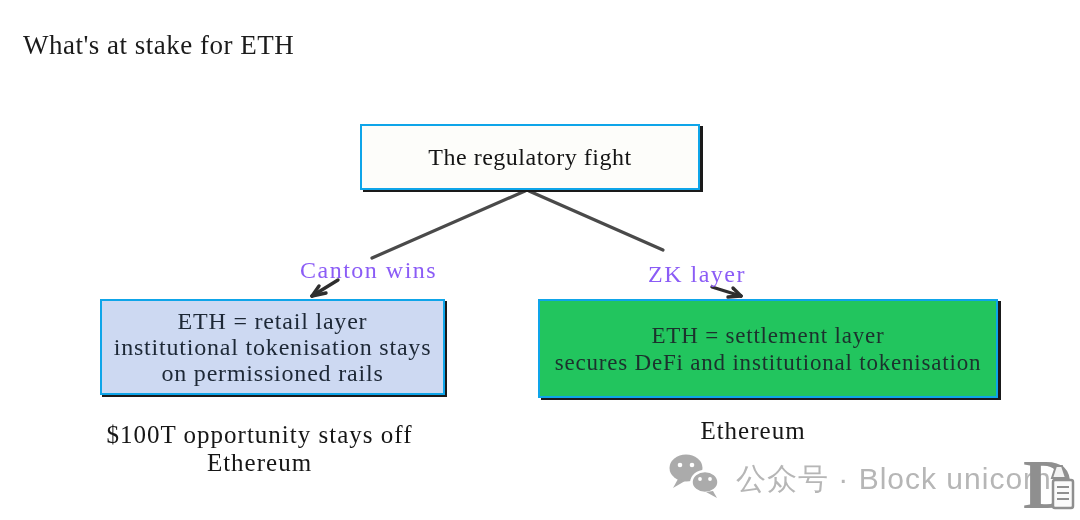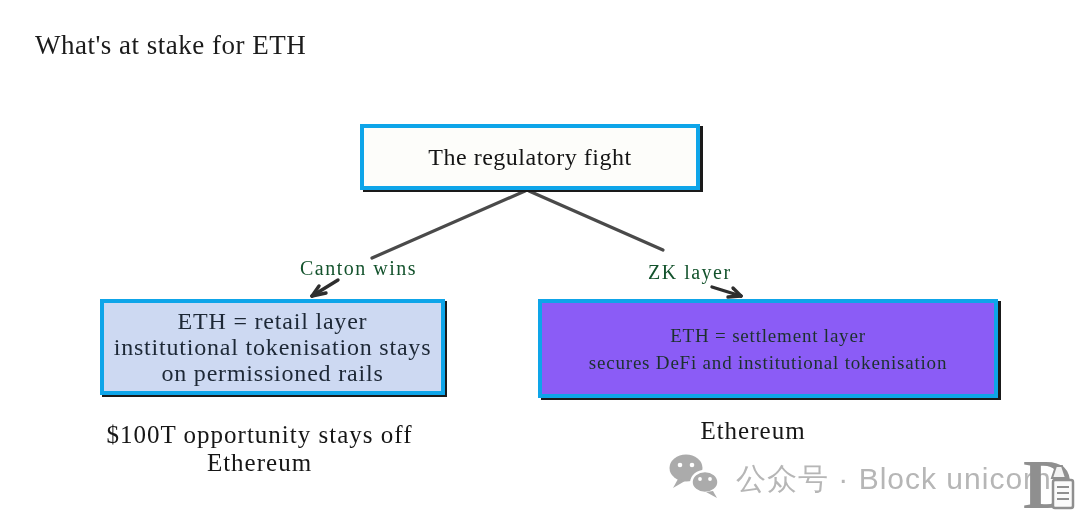--- a/index.html
+++ b/index.html
@@ -1,43 +1,43 @@
 <!DOCTYPE html>
 <html><head>
 <meta charset="utf-8">
 <style>
   html,body{margin:0;padding:0;background:#ffffff;}
   .canvas{
     position:relative;width:1080px;height:520px;background:#ffffff;
     overflow:hidden;font-family:"Liberation Serif",serif;color:#1a1a1a;
   }
   .page-title{
-    position:absolute;left:35px;top:30px;font-size:27px;letter-spacing:0.5px;color:#1b1b1b;
+    position:absolute;left:23px;top:30px;font-size:27px;letter-spacing:0.5px;color:#1b1b1b;
   }
   .node{
     position:absolute;display:flex;align-items:center;justify-content:center;
-    border:4px solid #0ea5e9;box-sizing:border-box;text-align:center;
+    border:2px solid #0ea5e9;box-sizing:border-box;text-align:center;
   }
   .root-box{
     left:360px;top:124px;width:340px;height:66px;background:#fdfdfa;
     font-size:24px;letter-spacing:0.5px;color:#141414;
     box-shadow:3px 2px 0 0 #1a1a1a;
   }
   .left-box{
     left:100px;top:299px;width:345px;height:96px;background:#cdd9f2;
     flex-direction:column;font-size:24px;line-height:26px;letter-spacing:0.8px;
     color:#1d2836;box-shadow:2px 2px 0 0 #1a1a1a;
   }
   .right-box{
-    left:538px;top:299px;width:460px;height:99px;background:#8b5cf6;
-    flex-direction:column;font-size:19px;line-height:27px;letter-spacing:0.8px;
+    left:538px;top:299px;width:460px;height:99px;background:#22c55e;
+    flex-direction:column;font-size:23px;line-height:27px;letter-spacing:0.8px;
     color:#1c312d;box-shadow:3px 2px 0 0 #1a1a1a;
   }
   .branch-label{
-    position:absolute;font-size:20px;letter-spacing:1.5px;color:#14532d;white-space:nowrap;
+    position:absolute;font-size:24px;letter-spacing:1.5px;color:#8b5cf6;white-space:nowrap;
   }
   .canton-label{left:300px;top:257px;}
   .zk-label{left:648px;top:261px;}
   .caption{
     position:absolute;font-size:25px;letter-spacing:1px;color:#161616;
     text-align:center;z-index:3;
   }
   .caption-left{left:62px;top:421px;width:395px;}
   .caption-right{left:622px;top:416px;width:262px;line-height:29px;}
   .connectors{position:absolute;left:0;top:0;width:1080px;height:520px;pointer-events:none;}

